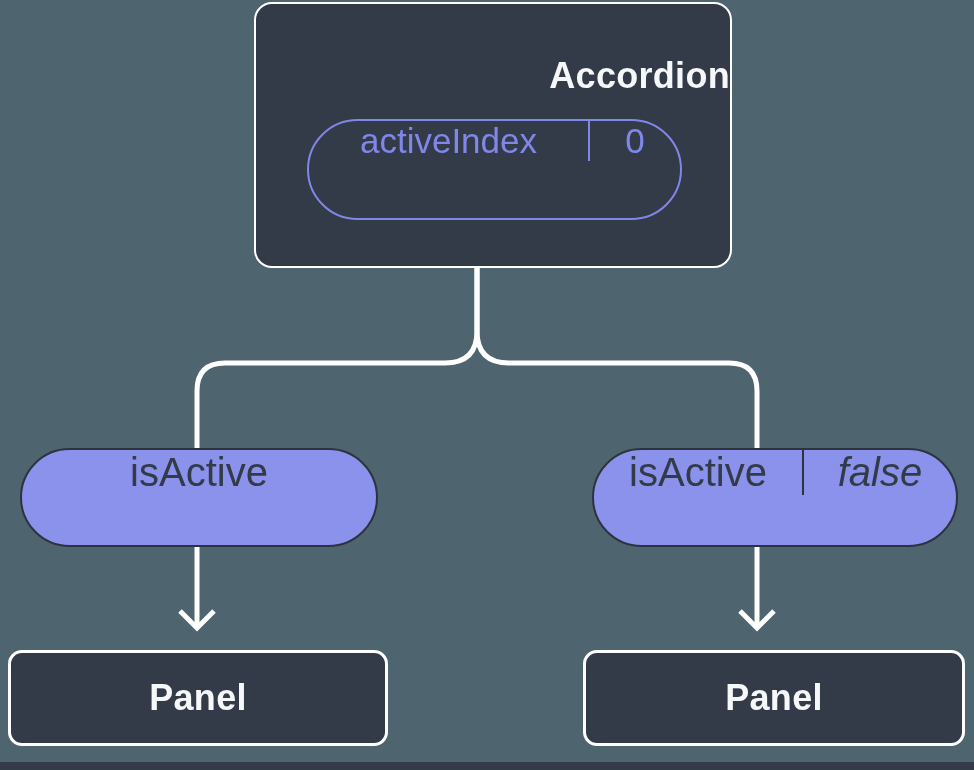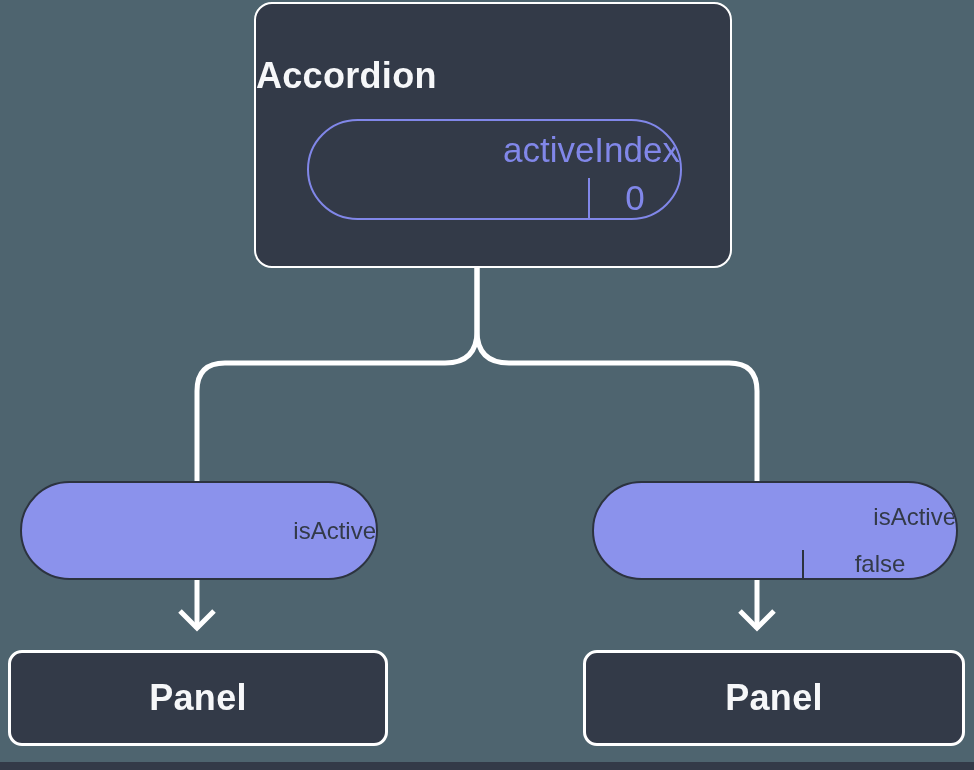--- a/index.html
+++ b/index.html
@@ -47,34 +47,33 @@
   }
   .root-node {
     left: 254px; top: 2px;
     width: 478px; height: 266px;
     border-radius: 18px;
   }
   .root-node .node-title {
     position: absolute;
     left: 0; top: 52px;
     width: 100%;
-    text-align: left;
+    text-align: right;
     line-height: 40px;
   }
   .node-title {
     font-size: 36px;
     font-weight: 600;
     color: var(--title-text);
     letter-spacing: 0.3px;
   }
   .prop-pill {
     display: flex;
-    align-items: flex-end;
+    align-items: flex-start;
     overflow: hidden;
-    flex-direction: column;
   }
   .prop-pill .cell {
     display: flex;
     align-items: center;
     justify-content: center;
     white-space: nowrap;
   }
   .prop-pill .name { flex: 1 1 auto; }
   .root-pill {
     position: absolute;
@@ -85,34 +84,34 @@
     background: transparent;
     color: var(--accent-purple);
     font-size: 35px;
   }
   .root-pill .value {
     width: 92px;
     border-left: 2.5px solid var(--accent-purple);
   }
   .branch-pill {
     position: absolute;
-    top: 481px;
+    top: 448px;
     height: 99px;
     background: var(--pill-fill);
     border: 2px solid var(--pill-border);
     border-radius: 52px;
     color: var(--pill-text);
-    font-size: 24px;
+    font-size: 40px;
     z-index: 2;
   }
   .branch-pill .value { border-left: 2px solid var(--pill-border); }
   .branch-pill.left  { left: 20px;  width: 358px; }
   .branch-pill.left .value  { width: 145px; }
   .branch-pill.right { left: 592px; width: 366px; }
-  .branch-pill.right .value { width: 154px; }
+  .branch-pill.right .value { width: 154px; font-style: italic; }
   .panel-node {
     top: 650px;
     height: 96px;
     border-radius: 14px;
     border-width: 3px;
     display: flex;
     align-items: center;
     justify-content: center;
   }
   .panel-node.left  { left: 8px;   width: 380px; }

